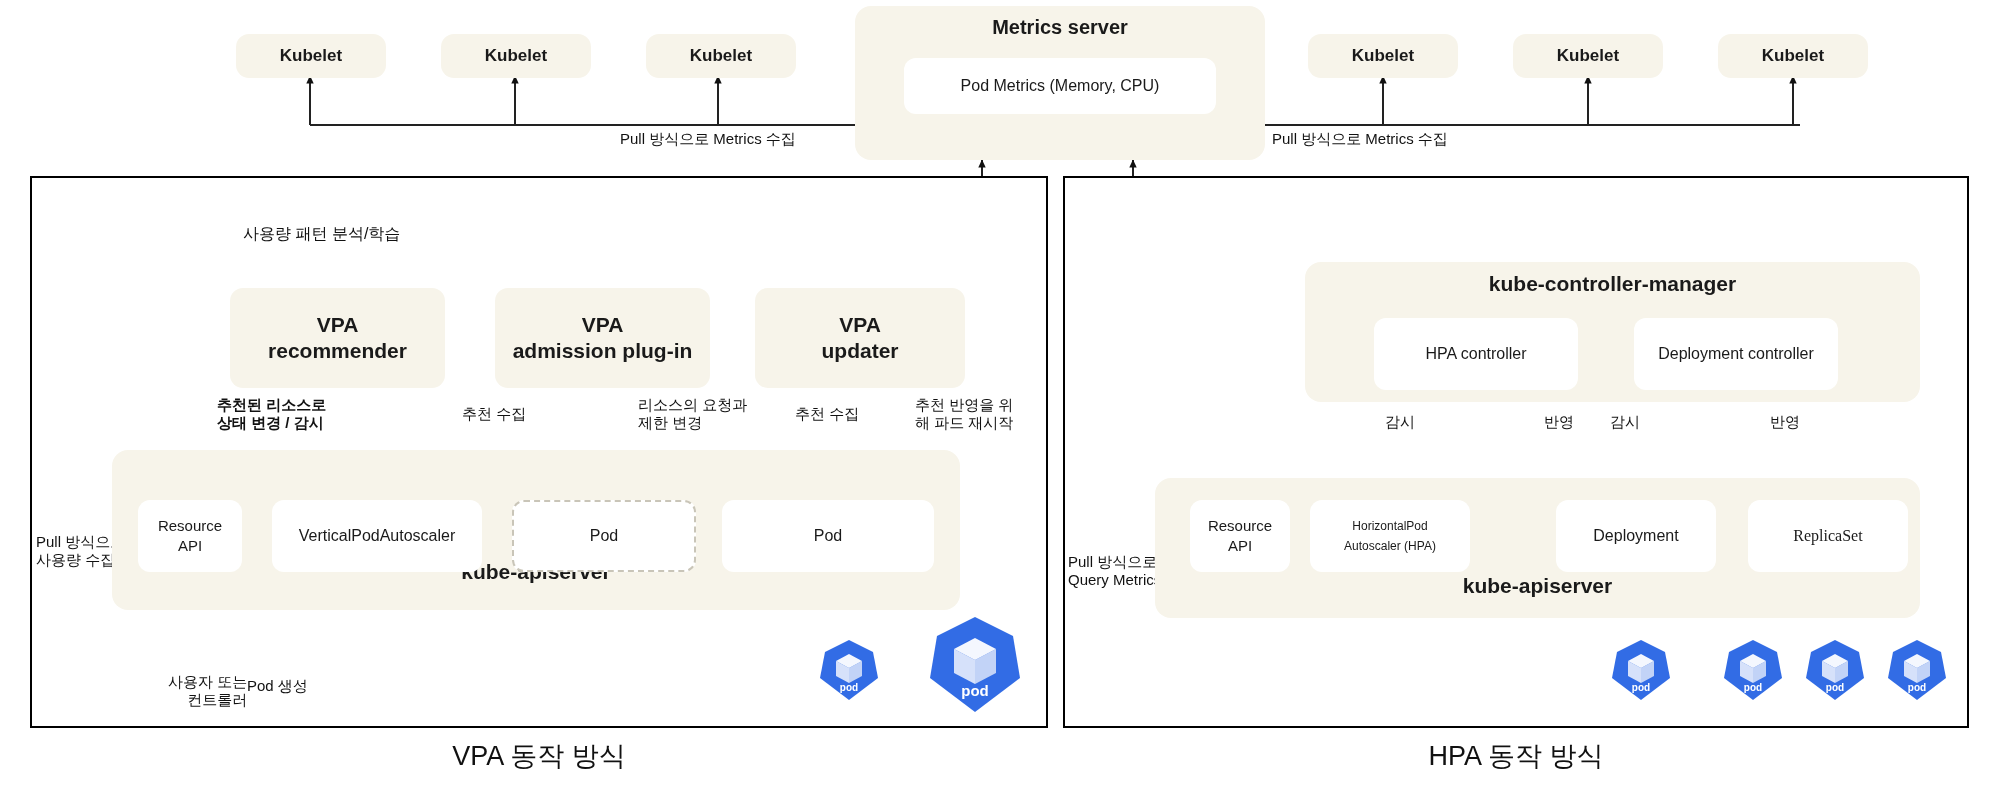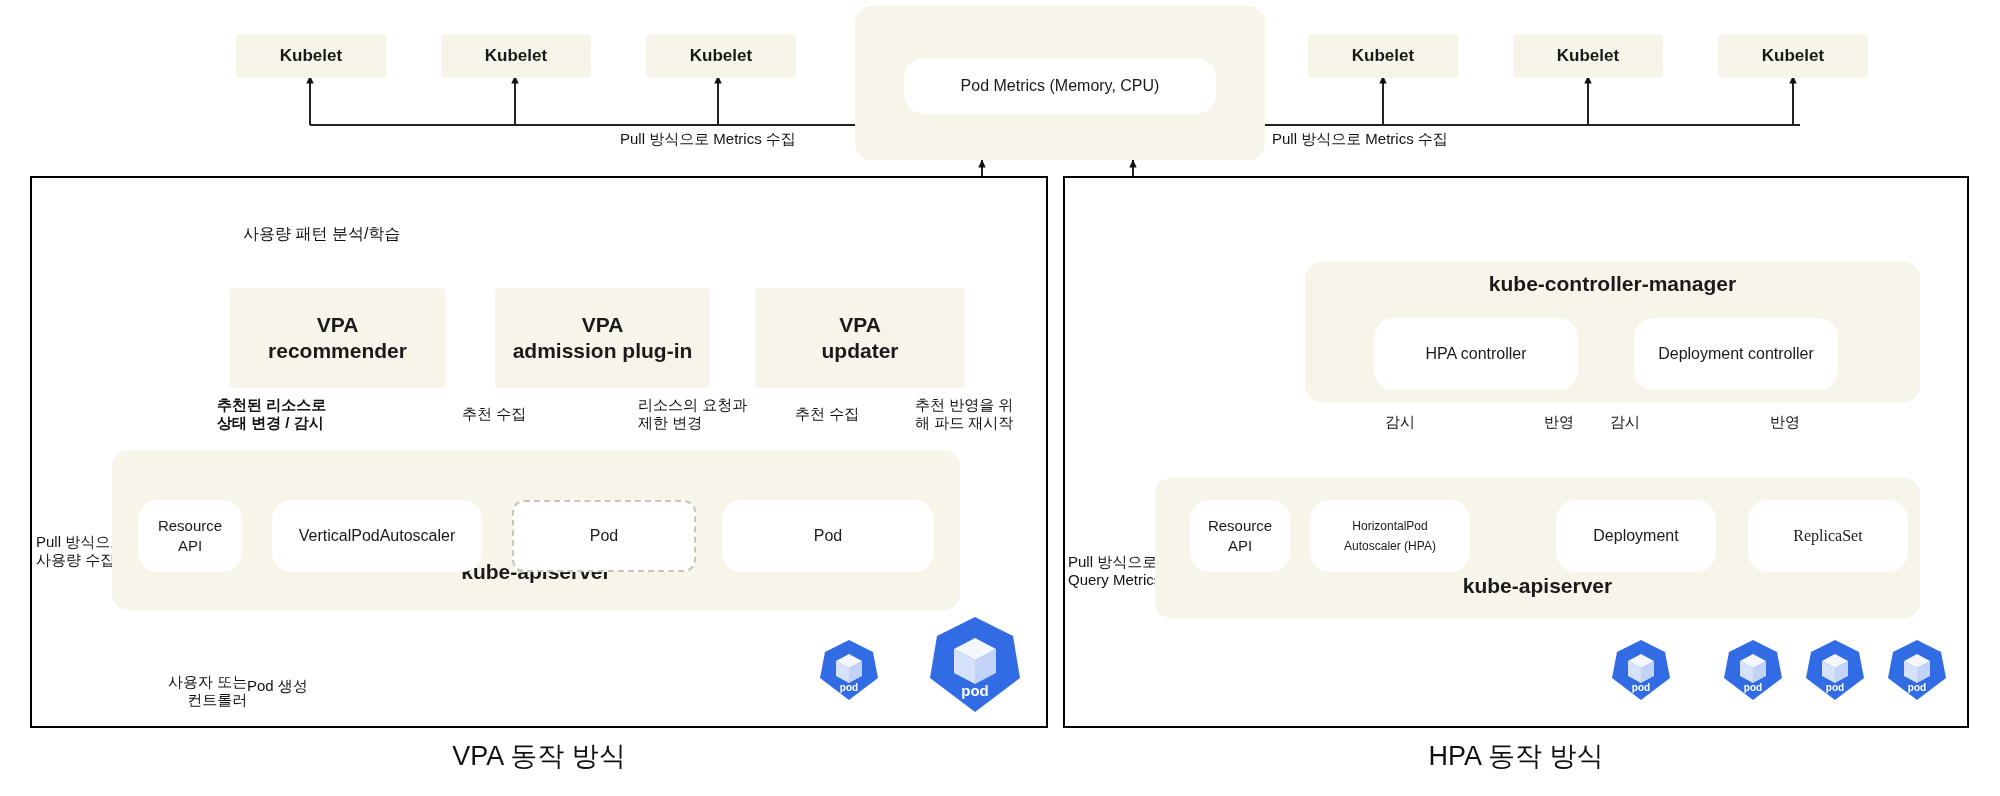--- a/index.html
+++ b/index.html
@@ -1,22 +1,22 @@
 <!DOCTYPE html>
 <html><head>
 <meta charset="utf-8">
 <style>
   html,body{margin:0;padding:0;background:#ffffff;}
   body{width:2000px;height:796px;position:relative;overflow:hidden;
        font-family:"Liberation Sans","DejaVu Sans",sans-serif;color:#1a1a1a;}
   .abs{position:absolute;box-sizing:border-box;}
   
-  .node{background:#f7f4ea;border-radius:4px;display:flex;align-items:center;
+  .node{background:#f7f4ea;border-radius:13px;display:flex;align-items:center;
         justify-content:center;text-align:center;font-weight:bold;}
-  .white{background:#ffffff;border-radius:20px;display:flex;align-items:center;
+  .white{background:#ffffff;border-radius:12px;display:flex;align-items:center;
         justify-content:center;text-align:center;font-weight:normal;}
   .dashed{background:#ffffff;border:2px dashed #c9c5b8;border-radius:12px;
         display:flex;align-items:center;justify-content:center;text-align:center;}
   .panel{border:2px solid #000000;background:#ffffff;}
   .group{background:#f7f4ea;border-radius:16px;}
   .lbl{position:absolute;font-size:15px;line-height:18px;color:#111;white-space:pre-line;}
   .caption{position:absolute;font-size:27px;color:#111;text-align:center;}
   svg.layer{position:absolute;left:0;top:0;width:2000px;height:796px;pointer-events:none;}
   .podwrap{position:absolute;}
   .podlabel{position:absolute;left:0;right:0;text-align:center;color:#fff;
@@ -108,20 +108,21 @@
   <span>Kubelet</span>
 </div>
 <div class="abs node" style="left:1513px;top:34px;width:150px;height:44px;font-size:17px;">
   <span>Kubelet</span>
 </div>
 <div class="abs node" style="left:1718px;top:34px;width:150px;height:44px;font-size:17px;">
   <span>Kubelet</span>
 </div>
 
 <div class="abs group" style="left:855px;top:6px;width:410px;height:154px;">
+  <div class="abs" style="left:0;top:10px;width:410px;text-align:center;font-size:20px;font-weight:bold;">Metrics server</div>
   <div class="abs white" style="left:49px;top:52px;width:312px;height:56px;font-size:16px;">
     <span>Pod Metrics (Memory, CPU)</span>
   </div>
 </div>
 
 <div class="lbl" style="left:620px;top:130px;">Pull 방식으로 Metrics 수집</div>
 <div class="lbl" style="left:1272px;top:130px;">Pull 방식으로 Metrics 수집</div>
 
 <div class="abs panel" style="left:30px;top:176px;width:1018px;height:552px;"></div>
 

